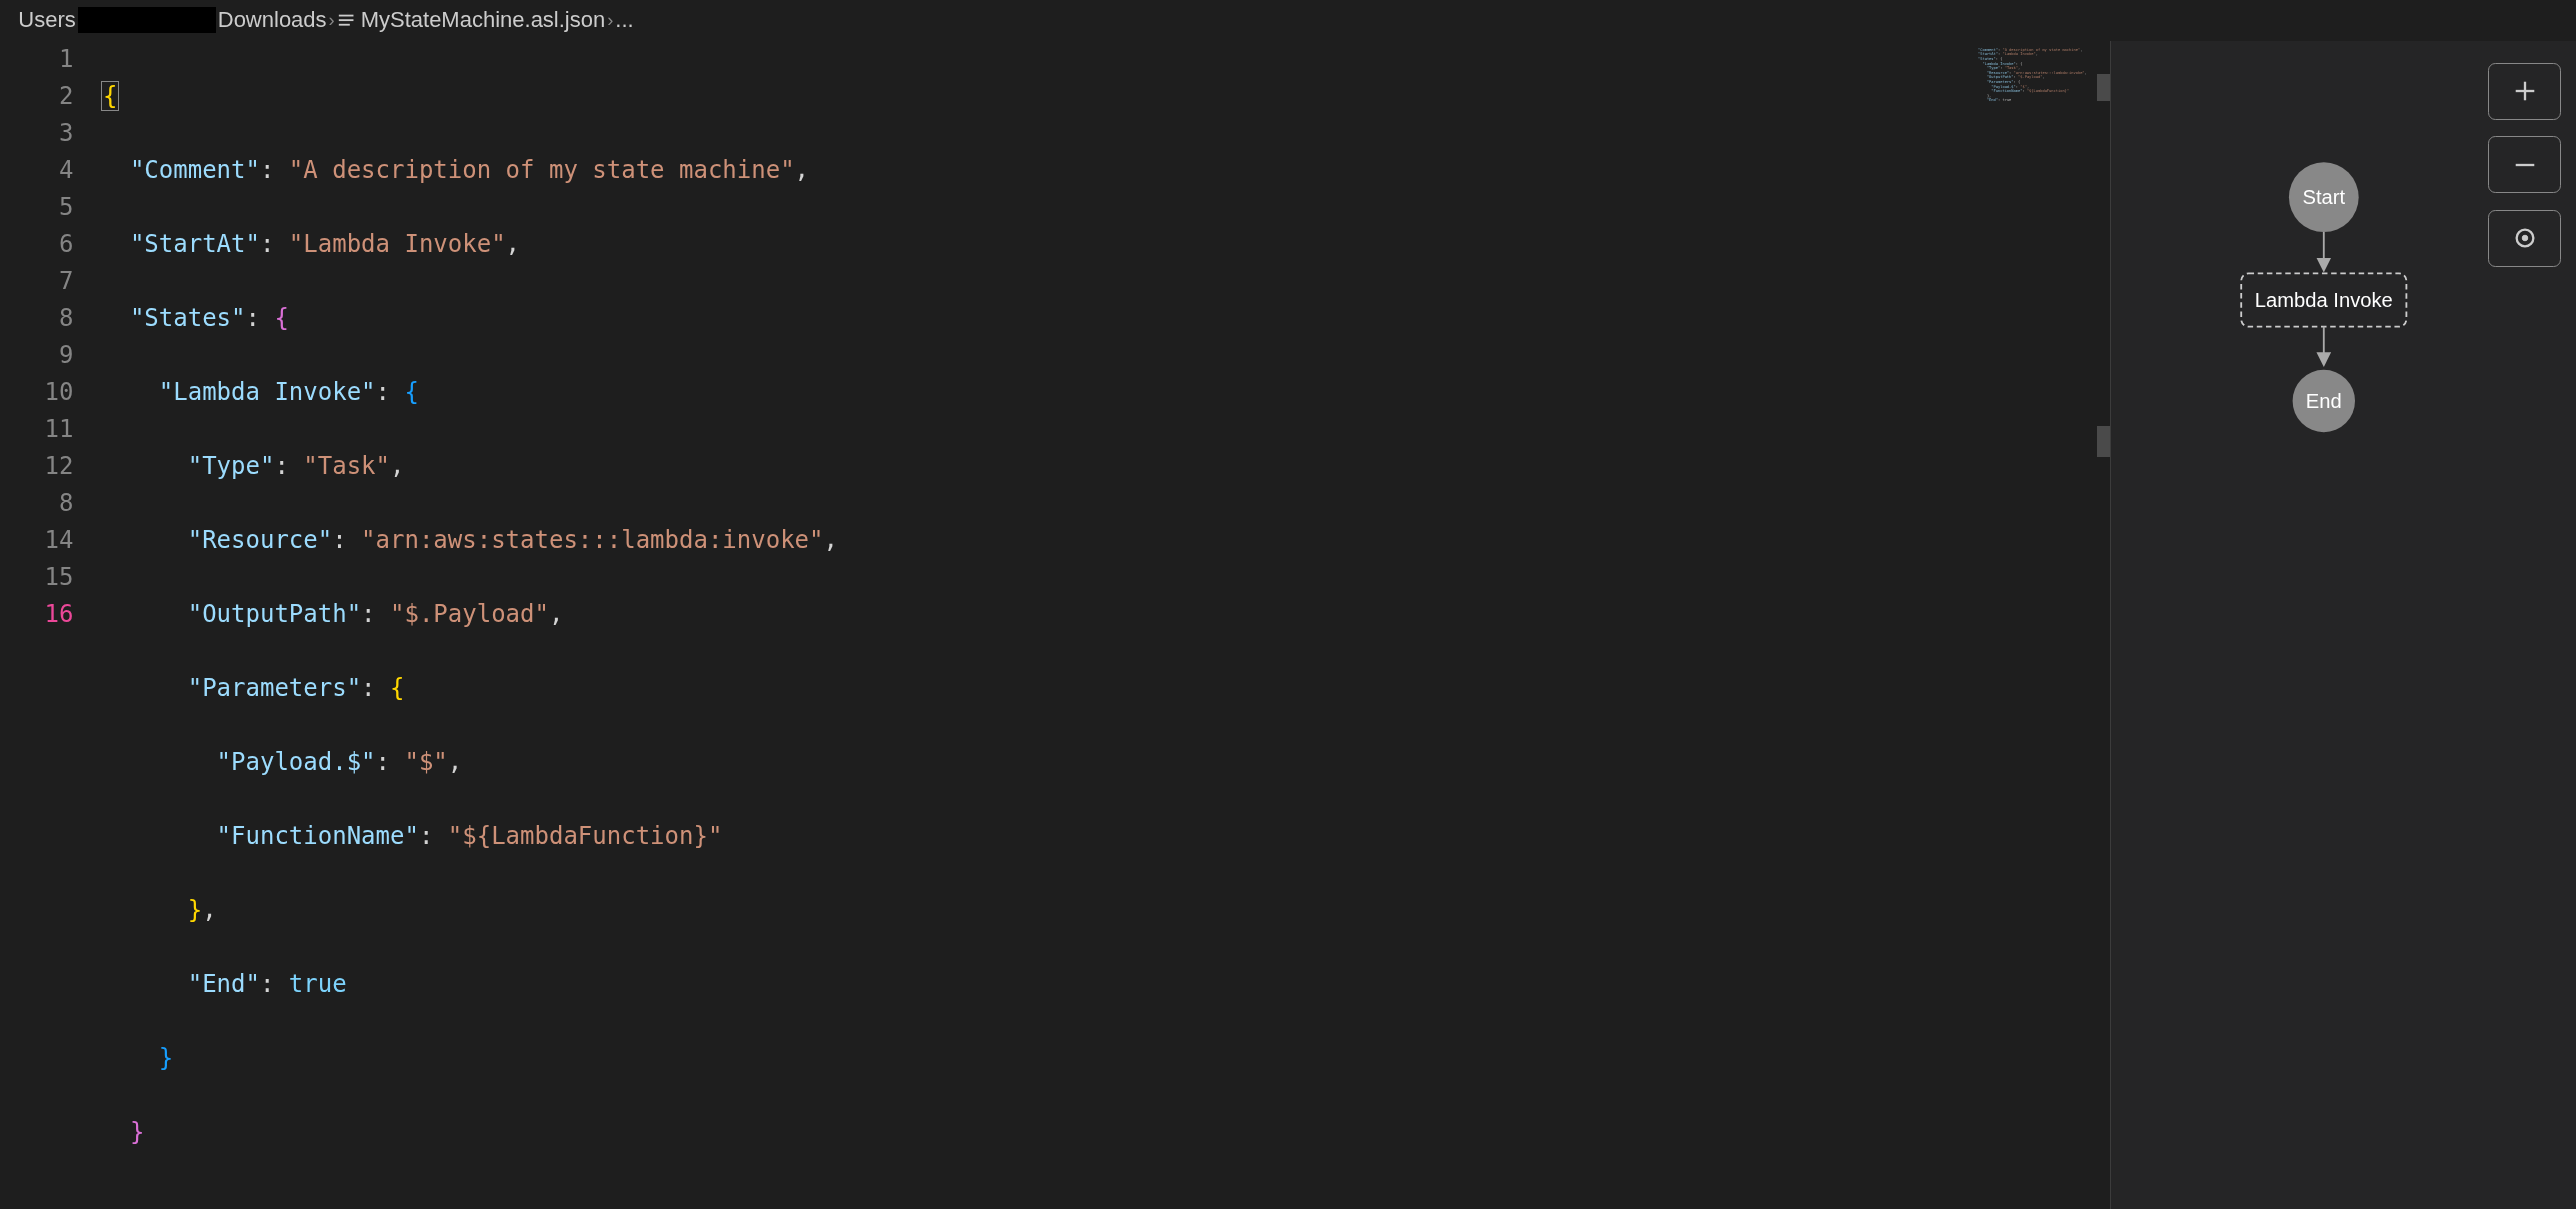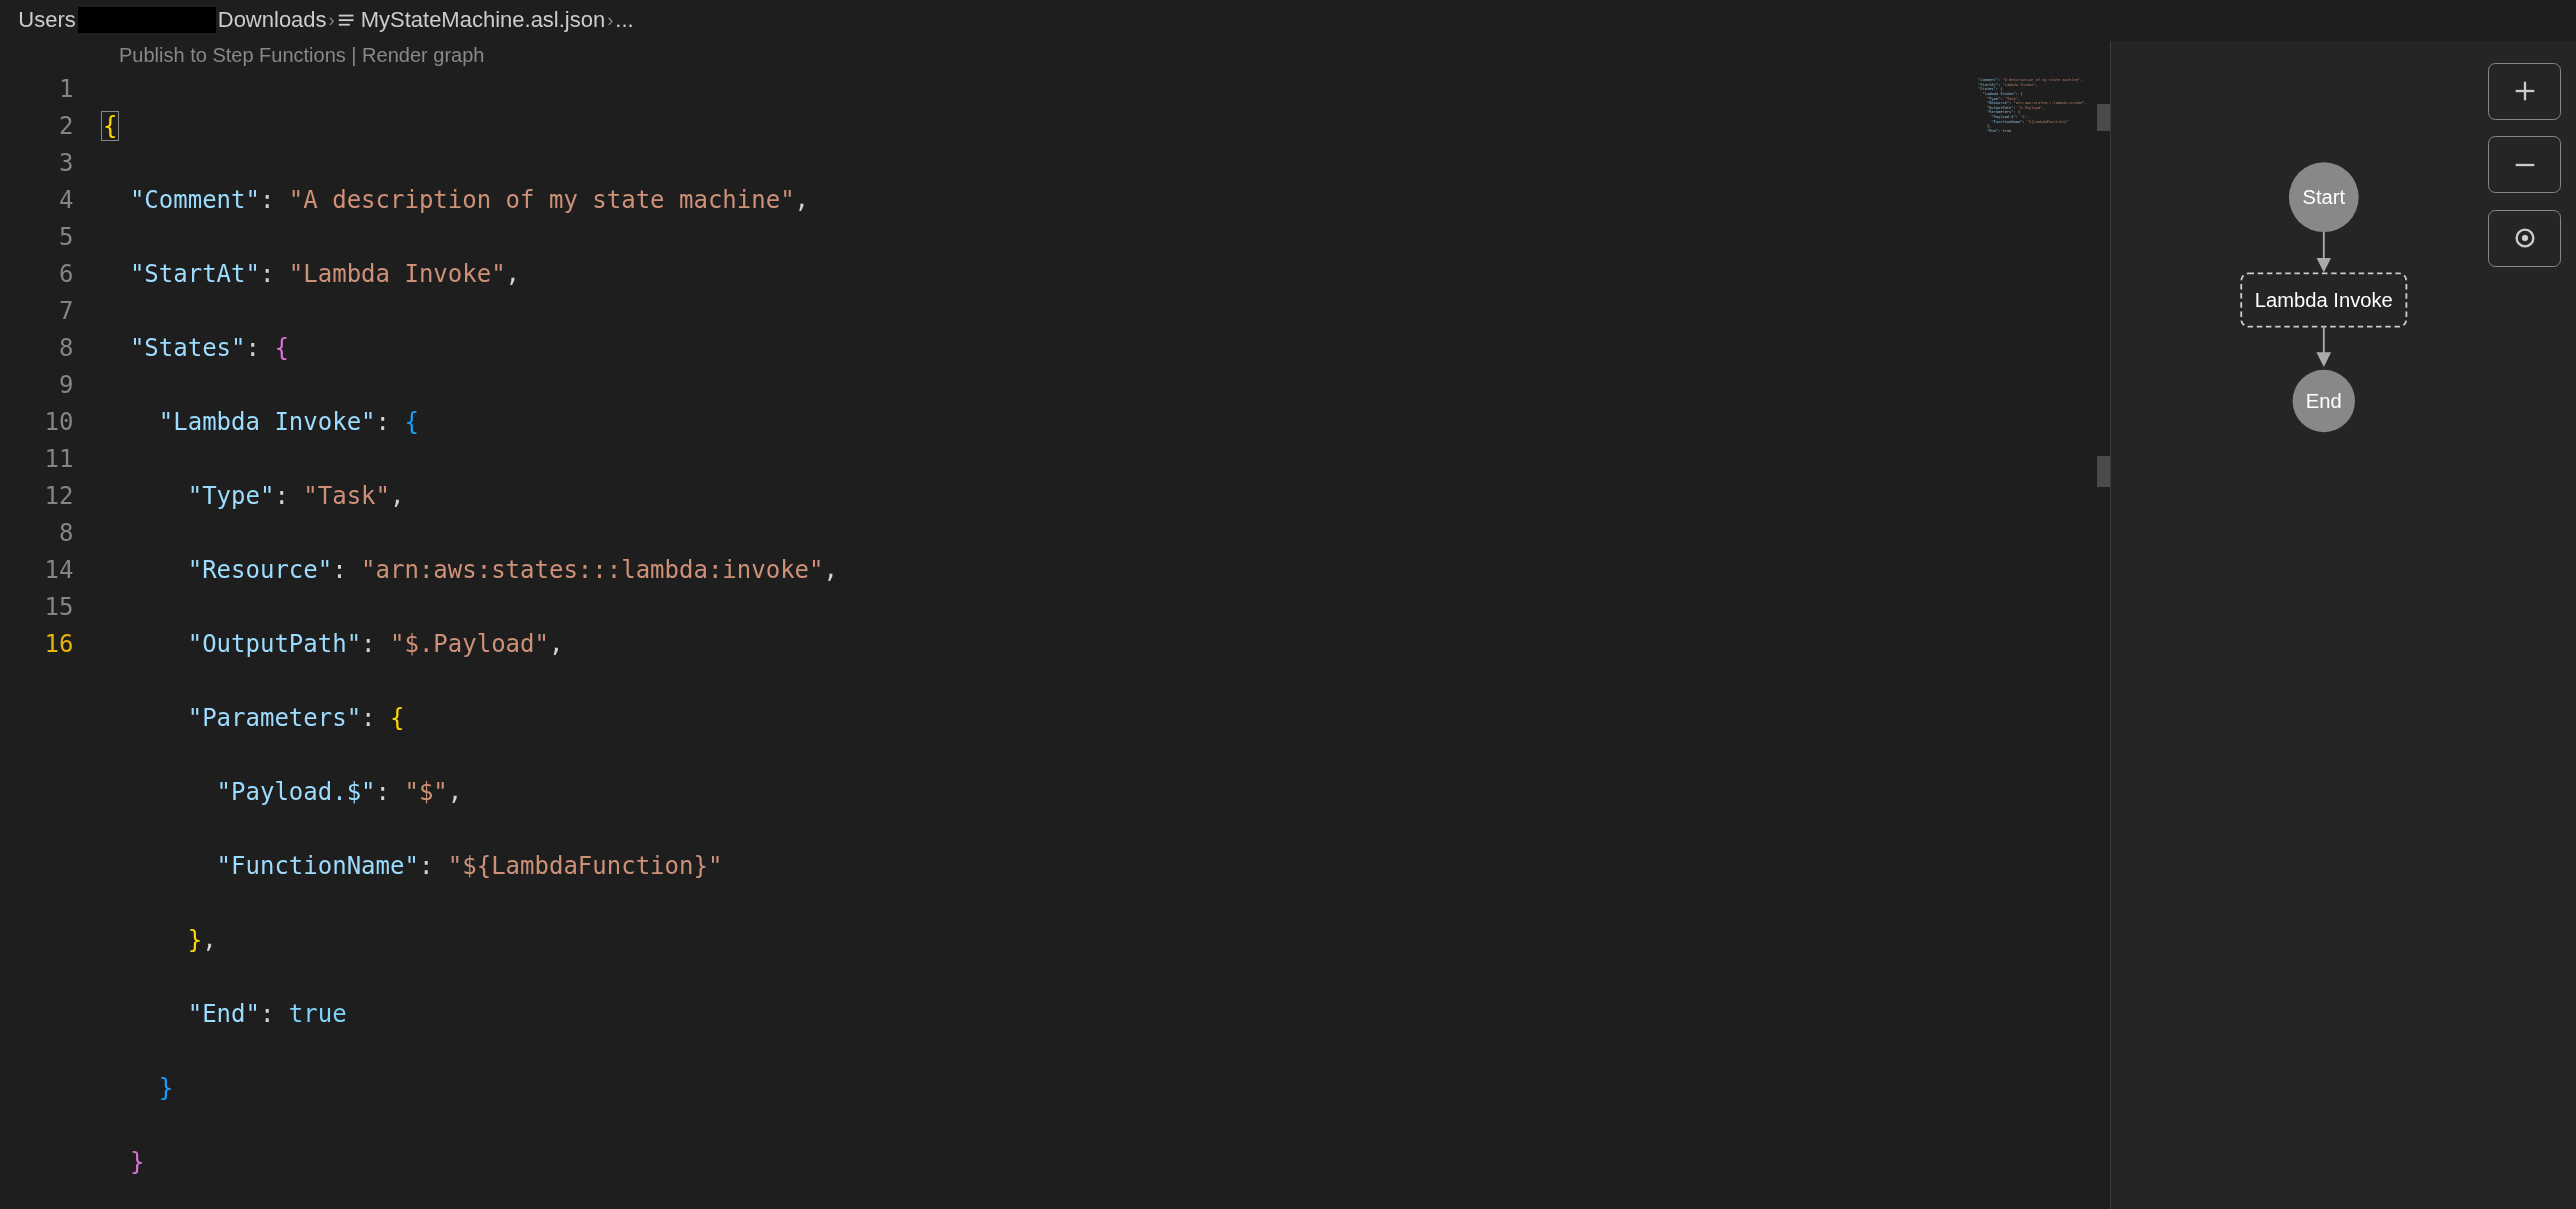--- a/index.html
+++ b/index.html
@@ -70,21 +70,21 @@
       width: 101px;
       text-align: right;
       padding-right: 27.5px;
       font-size: 24px;
       color: #858585;
       line-height: 37px;
       user-select: none;
       flex-shrink: 0;
     }
     .gutter .current {
-      color: #eab308;
+      color: #ec4899;
     }
     .code {
       flex: 1;
       font-size: 24px;
       line-height: 37px;
       white-space: pre;
     }
     .tok-brace-y { color: #ffd700; }
     .tok-brace-p { color: #da70d6; }
     .tok-brace-b { color: #179fff; }
@@ -200,23 +200,20 @@
         <rect x="2" y="14" width="12" height="2" fill="#ccc"></rect>
       </svg>
   </span>
   <span>MyStateMachine.asl.json</span>
   <span class="sep">›</span>
   <span>...</span>
 </div>
 
 <div class="main-area">
   <div class="editor-pane">
-    <div class="code-actions">
-      <a>Publish to Step Functions</a><span> | </span><a>Render graph</a>
-    </div>
     <div class="editor-body">
       <div class="gutter">
         <div>1</div>
         <div>2</div>
         <div>3</div>
         <div>4</div>
         <div>5</div>
         <div>6</div>
         <div>7</div>
         <div>8</div>

